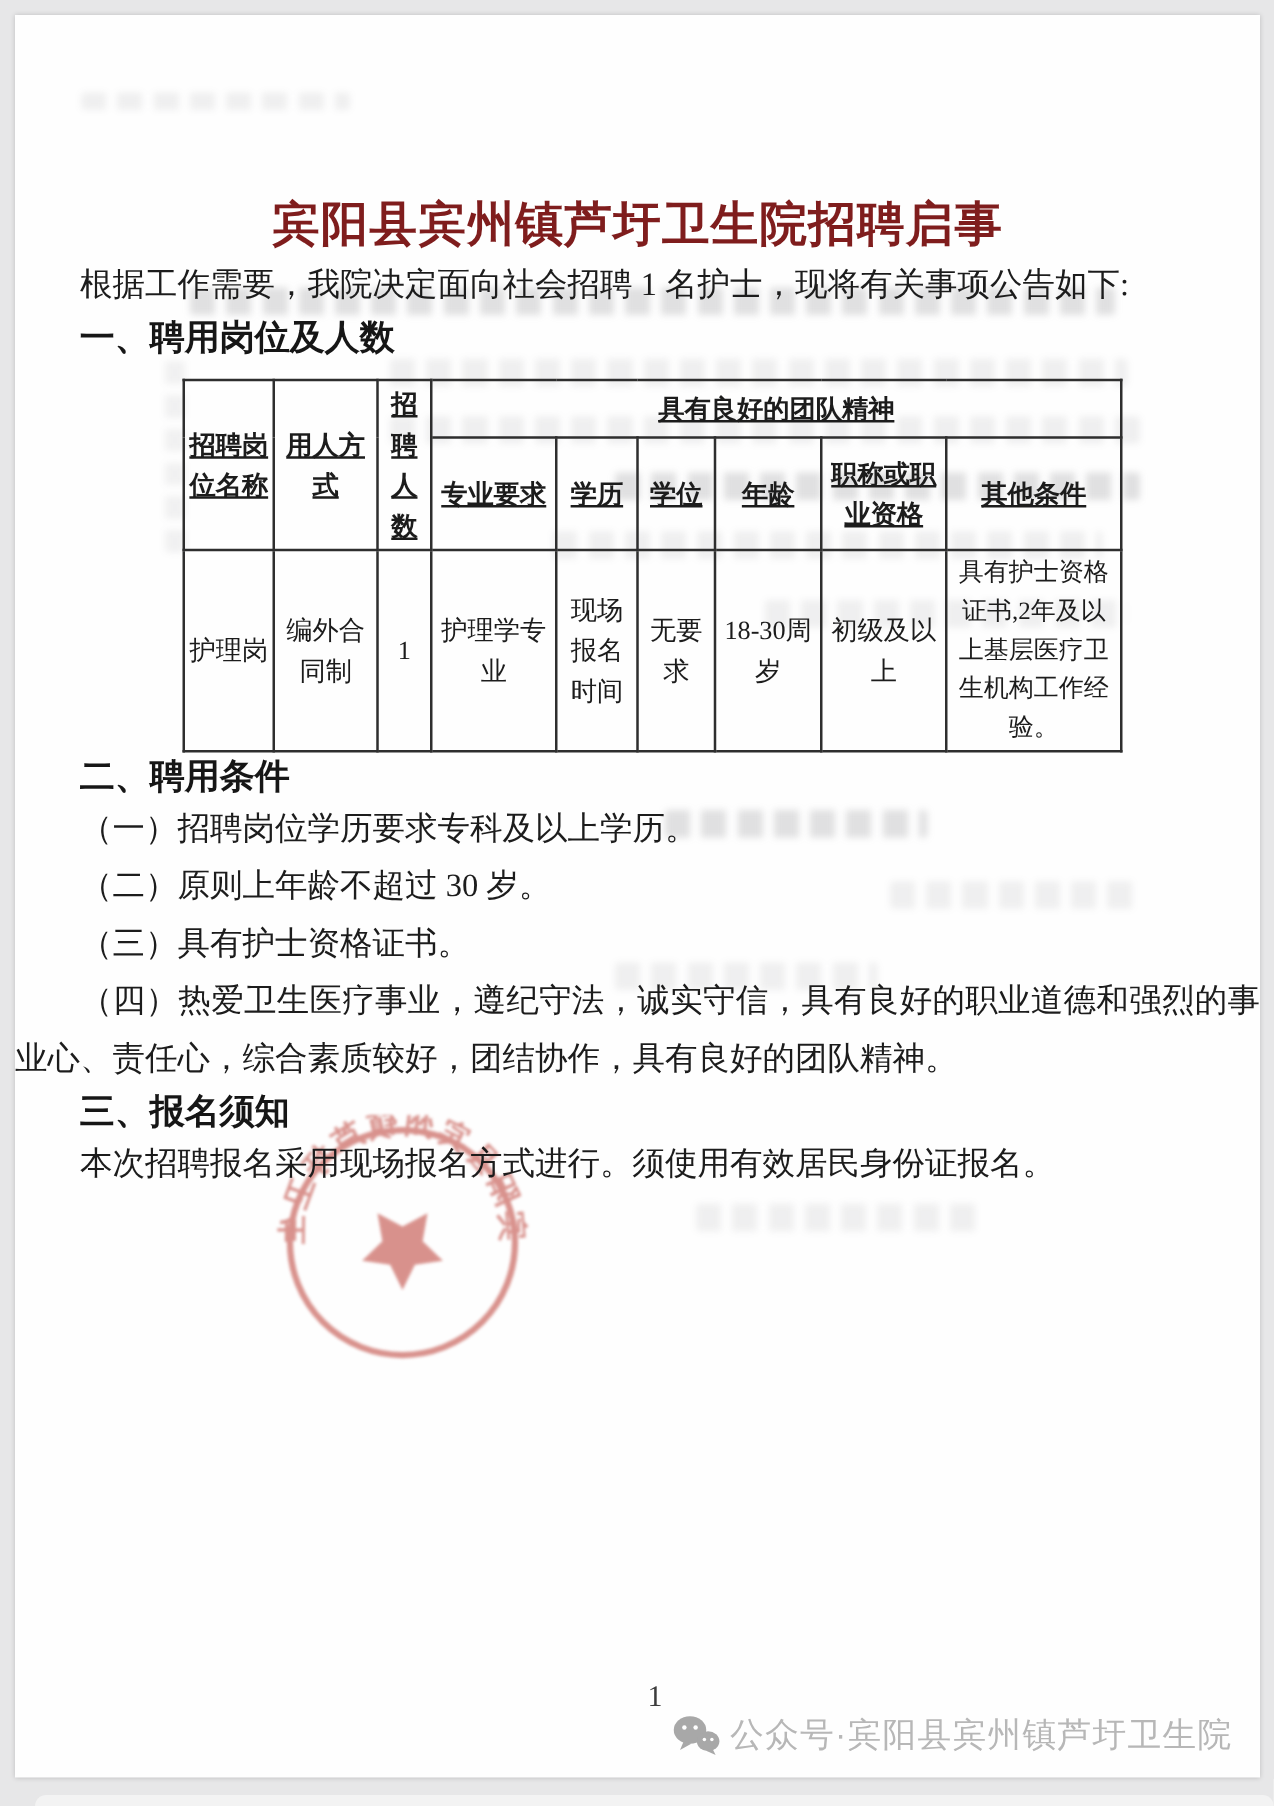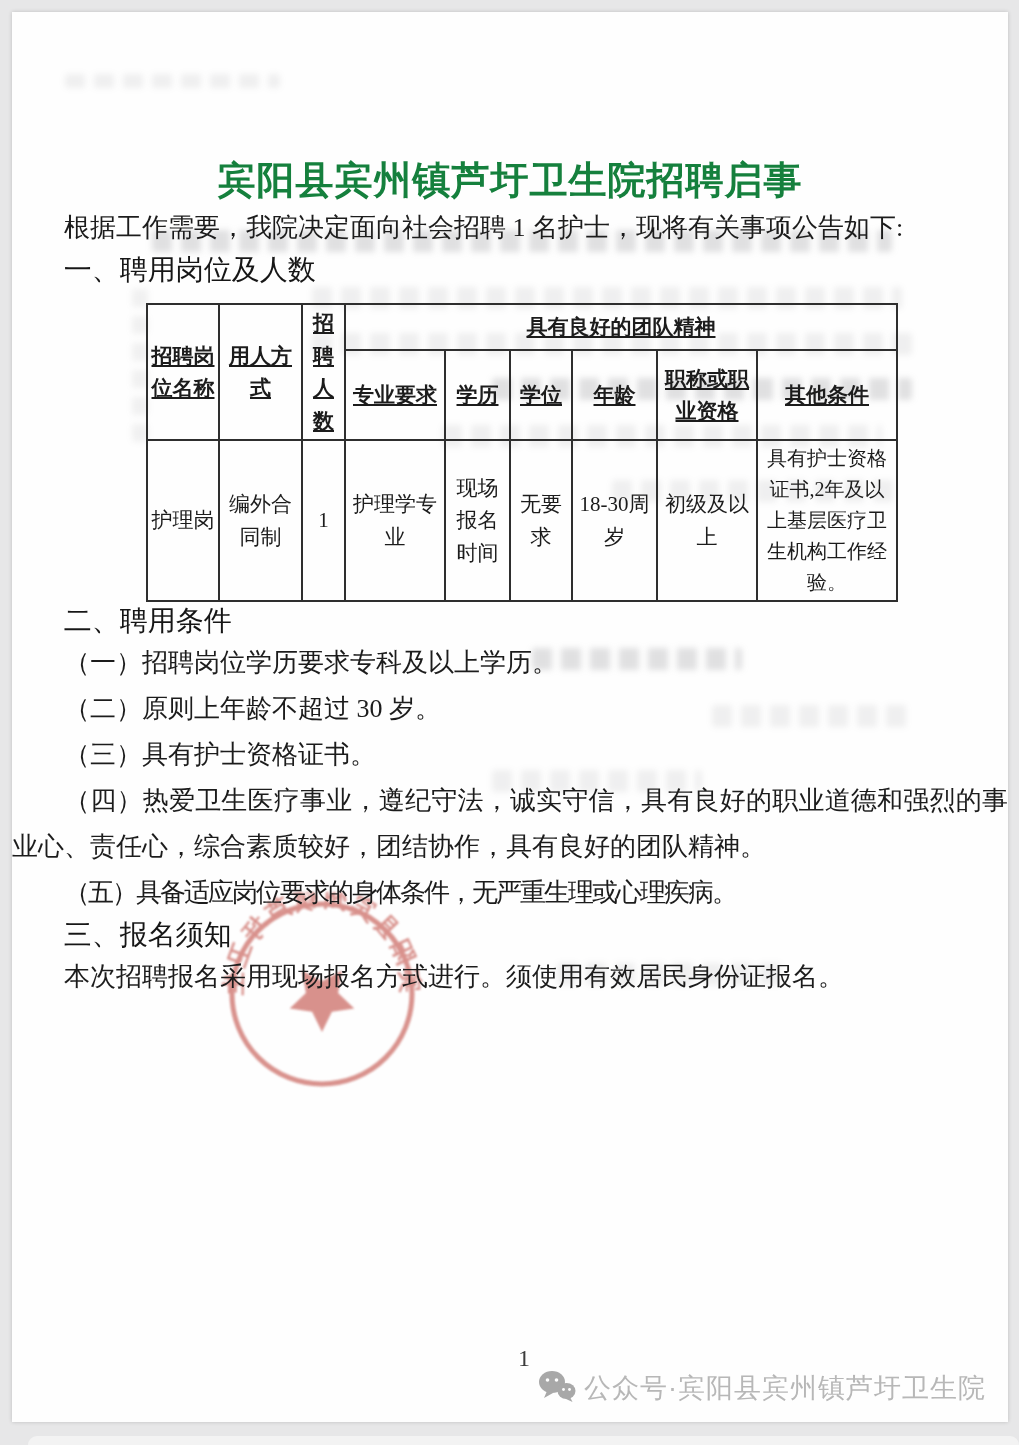--- a/index.html
+++ b/index.html
@@ -11,30 +11,30 @@
   }
   .page{
     position:absolute;left:12px;top:12px;width:996px;height:1410px;
     background:#fefefe;
     box-shadow:0 0 4px rgba(0,0,0,.18);
     overflow:hidden;
   }
   .content{margin:0 108px 0 136px;position:relative;z-index:2;}
   .doc-title{
     margin:143px 0 0 0;text-align:center;
-    font-size:38px;font-weight:bold;color:#15803d;
+    font-size:38px;font-weight:bold;color:#7f1d1d;
     letter-spacing:1px;line-height:50px;
   }
   p.body-par{
     margin:0;font-size:26px;color:#1c1c1c;line-height:46px;
     text-align:justify;text-indent:2em;
   }
   .intro{margin-top:60px;}
   h2.sec{
-    margin:0;font-size:28px;font-weight:normal;color:#161616;
+    margin:0;font-size:28px;font-weight:bold;color:#161616;
     font-family:"Liberation Sans","DejaVu Sans",sans-serif;
     text-indent:1.85em;line-height:38px;
   }
   .sec1{margin-top:14px;}
   .sec2{margin-top:20px;}
   .sec3{margin-top:10px;}
   .item{line-height:50px;margin-top:6px;}
   .item-first{margin-top:12px;}
   .tight{white-space:nowrap;letter-spacing:-2px;}
   .par3{line-height:47px;margin-top:11px;}
@@ -65,21 +65,21 @@
   
   .stamp{
     position:absolute;left:208px;top:880px;width:204px;height:204px;z-index:1;
     filter:blur(1.3px);opacity:.62;
   }
   .page-num{
     position:absolute;top:1333px;left:422px;width:180px;text-align:center;
     font-size:24px;color:#3c3c3c;z-index:2;
   }
   .footer-mark{
-    position:absolute;right:22px;bottom:16px;display:flex;align-items:flex-start;gap:8px;z-index:2;
+    position:absolute;right:22px;bottom:16px;display:flex;align-items:center;gap:8px;z-index:2;
     font-family:"Liberation Sans","DejaVu Sans",sans-serif;
     font-size:27px;color:#b7b7b7;letter-spacing:1px;
   }
   .next-card{
     position:absolute;left:28px;right:0;top:1436px;height:9px;
     background:#f3f3f3;border-radius:10px 10px 0 0;
   }
 </style>
 </head>
 <body>
@@ -158,21 +158,20 @@
     </tr>
   </tbody>
     </table>
 
   <h2 class="sec sec2 content">二、聘用条件</h2>
 
   <p class="body-par item item-first content">（一）招聘岗位学历要求专科及以上学历。</p>
   <p class="body-par item content">（二）原则上年龄不超过 30 岁。</p>
   <p class="body-par item content">（三）具有护士资格证书。</p>
   <p class="body-par item content">（四）热爱卫生医疗事业，遵纪守法，诚实守信，具有良好的职业道德和强烈的事业心、责任心，综合素质较好，团结协作，具有良好的团队精神。</p>
-  <p class="body-par item tight content">（五）具备适应岗位要求的身体条件，无严重生理或心理疾病。</p>
 
   <h2 class="sec sec3 content">三、报名须知</h2>
 
   <p class="body-par par3 content">本次招聘报名采用现场报名方式进行。须使用有效居民身份证报名。</p>
 
   <div class="page-num">1</div>
 
   <div class="footer-mark">
     <svg width="38" height="32" viewBox="0 0 38 32">
       <ellipse cx="14" cy="12" rx="13" ry="11" fill="#a8a8a8"></ellipse>

